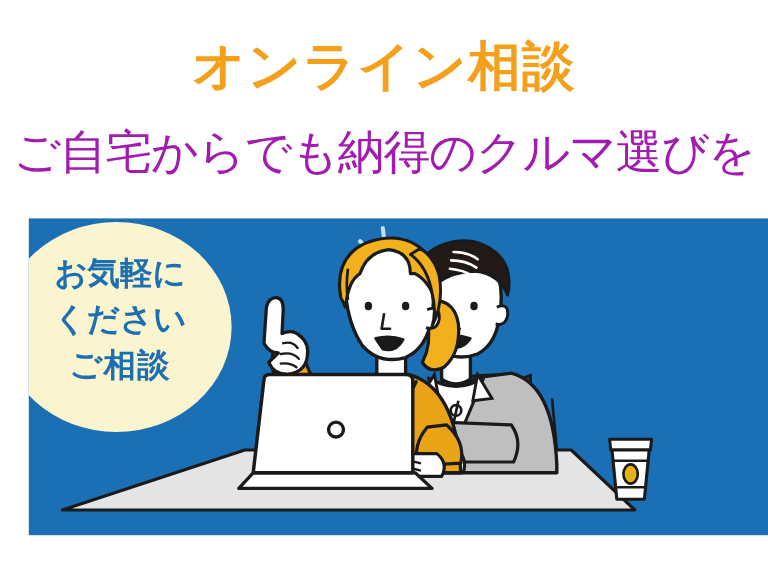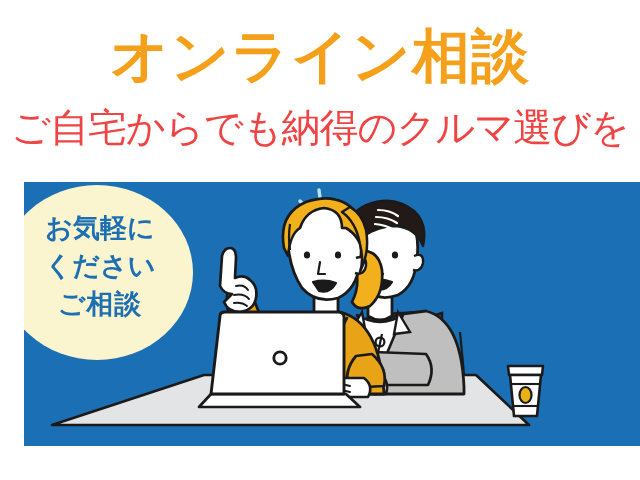--- a/index.html
+++ b/index.html
@@ -28,37 +28,37 @@
     top: 0;
     width: 640px;
     height: 176px;
     text-align: center;
   }
   .headline {
     position: absolute;
     left: 0;
     top: 26px;
     width: 640px;
-    font-size: 58px;
+    font-size: 44px;
     line-height: 60px;
     font-weight: bold;
     letter-spacing: 1px;
     color: #F4A01A;
     white-space: nowrap;
   }
   .subheadline {
     position: absolute;
     left: 0;
     top: 104px;
     width: 640px;
     font-size: 39px;
     line-height: 48px;
     font-weight: normal;
     letter-spacing: -1px;
-    color: #ef4444;
+    color: #a21caf;
     white-space: nowrap;
   }
 
   
   .panel {
     position: absolute;
     left: 24px;
     top: 182px;
     width: 594px;
     height: 264px;

